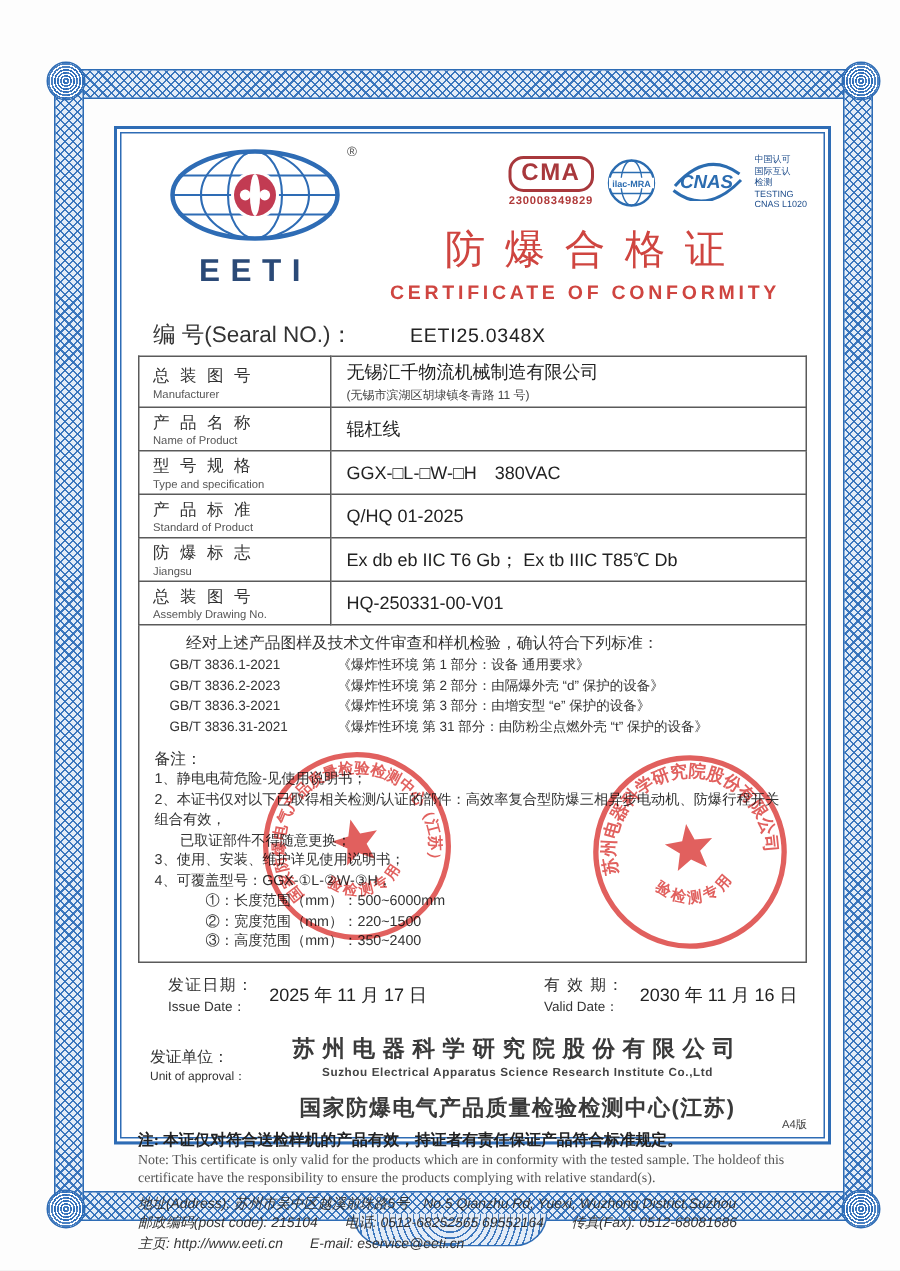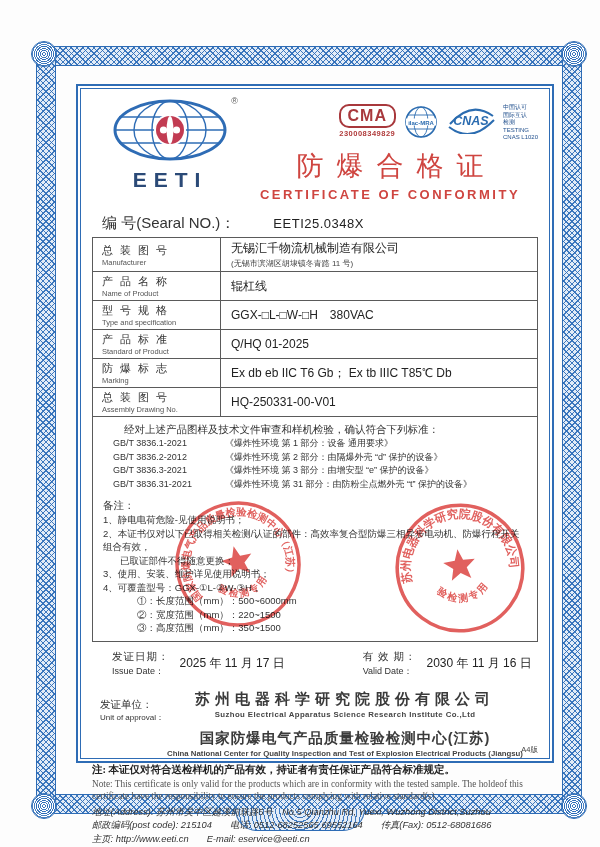--- a/index.html
+++ b/index.html
@@ -227,62 +227,62 @@
         <tr>
           <td class="lab">
                 <div class="lab-cn">产品标准</div>
             <div class="lab-en">Standard of Product</div>
               </td>
           <td class="val">Q/HQ 01-2025</td>
         </tr>
         <tr>
           <td class="lab">
                 <div class="lab-cn">防爆标志</div>
-            <div class="lab-en">Marking</div>
+            <div class="lab-en">Jiangsu</div>
               </td>
           <td class="val">Ex db eb IIC T6 Gb；  Ex tb IIIC T85℃  Db</td>
         </tr>
         <tr>
           <td class="lab">
                 <div class="lab-cn">总装图号</div>
             <div class="lab-en">Assembly Drawing No.</div>
               </td>
           <td class="val">HQ-250331-00-V01</td>
         </tr>
       </tbody>
         </table>
 
       <div class="stdbox">
         <div class="std-intro">经对上述产品图样及技术文件审查和样机检验，确认符合下列标准：</div>
         <div class="std-line">
           <span class="std-code">GB/T 3836.1-2021</span>
           <span>《爆炸性环境  第 1 部分：设备  通用要求》</span>
         </div>
         <div class="std-line">
-          <span class="std-code">GB/T 3836.2-2012</span>
+          <span class="std-code">GB/T 3836.2-2023</span>
           <span>《爆炸性环境  第 2 部分：由隔爆外壳 “d” 保护的设备》</span>
         </div>
         <div class="std-line">
           <span class="std-code">GB/T 3836.3-2021</span>
           <span>《爆炸性环境  第 3 部分：由增安型 “e” 保护的设备》</span>
         </div>
         <div class="std-line">
           <span class="std-code">GB/T 3836.31-2021</span>
           <span>《爆炸性环境  第 31 部分：由防粉尘点燃外壳 “t” 保护的设备》</span>
         </div>
 
         <div class="remarks-title">备注：</div>
         <div class="rm">1、静电电荷危险-见使用说明书；</div>
         <div class="rm">2、本证书仅对以下已取得相关检测/认证的部件：高效率复合型防爆三相异步电动机、防爆行程开关组合有效，</div>
         <div class="rm indent1">已取证部件不得随意更换；</div>
         <div class="rm">3、使用、安装、维护详见使用说明书；</div>
         <div class="rm">4、可覆盖型号：GGX-①L-②W-③H，</div>
         <div class="rm indent2">①：长度范围（mm）：500~6000mm</div>
         <div class="rm indent2">②：宽度范围（mm）：220~1500</div>
-        <div class="rm indent2">③：高度范围（mm）：350~1500</div>
+        <div class="rm indent2">③：高度范围（mm）：350~2400</div>
       </div>
 
       <div class="dates">
         <div class="date-group">
           <div class="date-label">
             <div class="cn">发证日期：</div>
             <div class="en">Issue Date：</div>
           </div>
           <div class="date-value">2025 年 11 月 17 日</div>
         </div>
@@ -297,21 +297,20 @@
 
       <div class="approval">
         <div class="appr-label">
           <div class="cn">发证单位：</div>
           <div class="en">Unit of approval：</div>
         </div>
         <div class="orgs">
           <div class="org-cn1">苏州电器科学研究院股份有限公司</div>
           <div class="org-en1">Suzhou Electrical Apparatus Science Research Institute Co.,Ltd</div>
           <div class="org-cn2">国家防爆电气产品质量检验检测中心(江苏)</div>
-          <div class="org-en2">China National Center for Quality Inspection and Test of Explosion Electrical Products (Jiangsu)</div>
         </div>
       </div>
 
       <div class="note">
         <div class="note-cn">注: 本证仅对符合送检样机的产品有效，持证者有责任保证产品符合标准规定。</div>
         <div class="note-en">Note: This certificate is only valid for the products which are in conformity with the tested sample. The holdeof this certificate have the responsibility to ensure the products complying with relative standard(s).</div>
       </div>
 
       <div class="footer">
         <div class="f-line">

